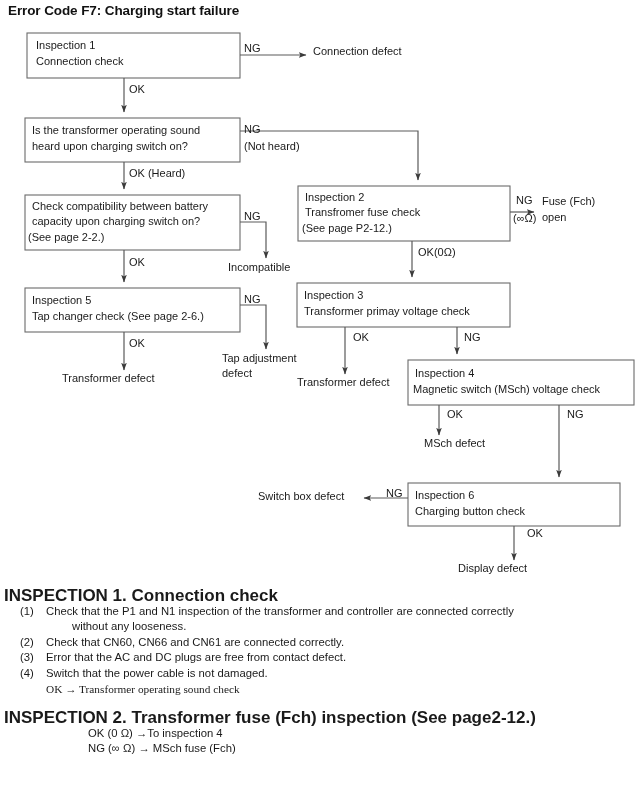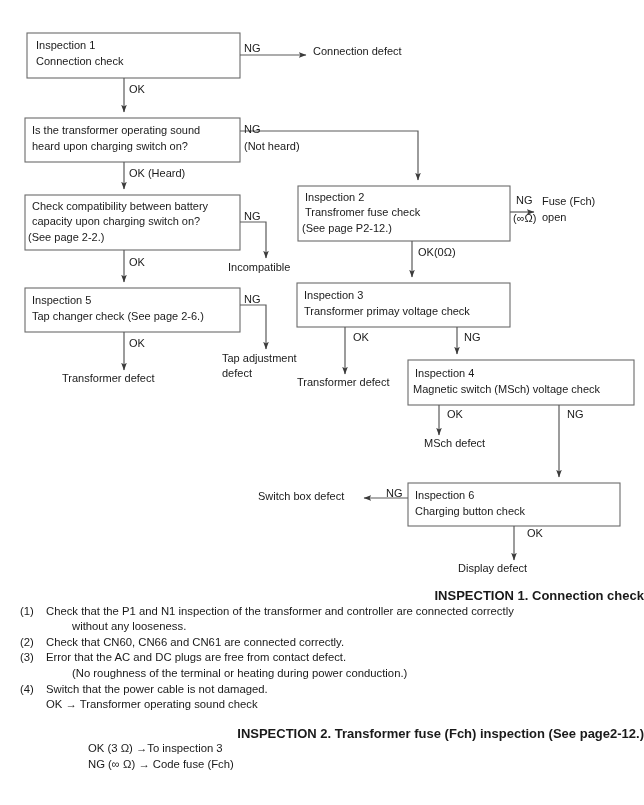--- a/index.html
+++ b/index.html
@@ -62,55 +62,56 @@
   .instructions {
     position: absolute;
     left: 0;
     top: 588px;
     width: 644px;
     font-size: 11.3px;
     line-height: 15.6px;
   }
   .sec-head {
     font-weight: bold;
-    font-size: 13px;
+    font-size: 17px;
     padding-left: 4px;
     white-space: pre;
-    text-align: right;
   }
   .num-row {
     display: flex;
     padding-left: 20px;
   }
   .num-row .num {
     width: 26px;
     flex: 0 0 26px;
     text-align: left;
   }
   .num-row .txt {
     flex: 1 1 auto;
   }
   .cont-line {
     padding-left: 72px;
   }
   .sub-line {
     padding-left: 46px;
+    font-family: Liberation Serif, serif;
   }
   .indent-line {
     padding-left: 88px;
   }
   .gap {
     height: 13px;
   }
 </style>
 </head>
 <body>
 
 <div id="page">
 
+  <div class="title">Error Code F7: Charging start failure</div>
 
   <svg id="flow" viewBox="0 0 644 590">
     <defs>
       <marker id="ah" markerWidth="9" markerHeight="9" refX="7.2" refY="3.2" orient="auto" markerUnits="userSpaceOnUse">
         <path d="M0,0.4 L7.6,3.2 L0,6.0 L1.6,3.2 Z" class="arrowhead"></path>
       </marker>
     </defs>
 
     <g>
       <rect class="boxrect" x="27" y="33" width="213" height="45"></rect>
@@ -238,29 +239,28 @@
 
     <div class="num-row">
       <span class="num">(2)</span>
       <span class="txt">Check that CN60, CN66 and CN61 are connected correctly.</span>
     </div>
 
     <div class="num-row">
       <span class="num">(3)</span>
       <span class="txt">Error that the AC and DC plugs are free from contact defect.</span>
     </div>
-    <div class="cont-line">(No roughness of the terminal or heating during power conduction.)</div>
 
     <div class="num-row">
       <span class="num">(4)</span>
       <span class="txt">Switch that the power cable is not damaged.</span>
     </div>
     <div class="sub-line">OK → Transformer operating sound check</div>
 
     <div class="gap"></div>
 
     <div class="sec-head">INSPECTION 2. Transformer fuse (Fch) inspection (See page2-12.)</div>
-    <div class="indent-line">OK (3 Ω) →To inspection 3</div>
-    <div class="indent-line">NG (∞ Ω) → Code fuse (Fch)</div>
+    <div class="indent-line">OK (0 Ω) →To inspection 4</div>
+    <div class="indent-line">NG (∞ Ω) → MSch fuse (Fch)</div>
 
   </div>
 
 </div>
 
 </body></html>

